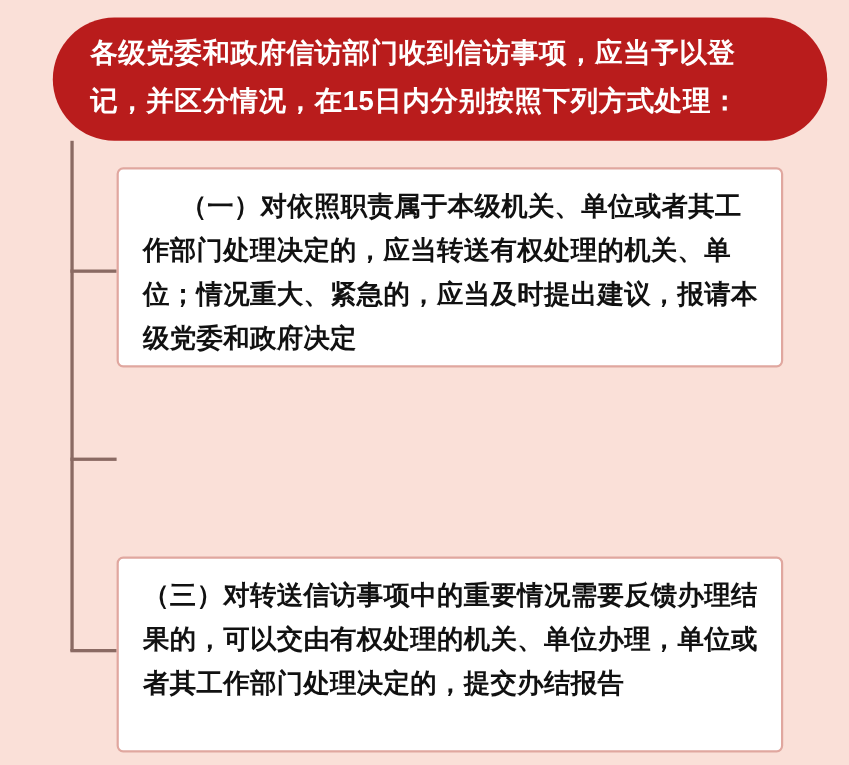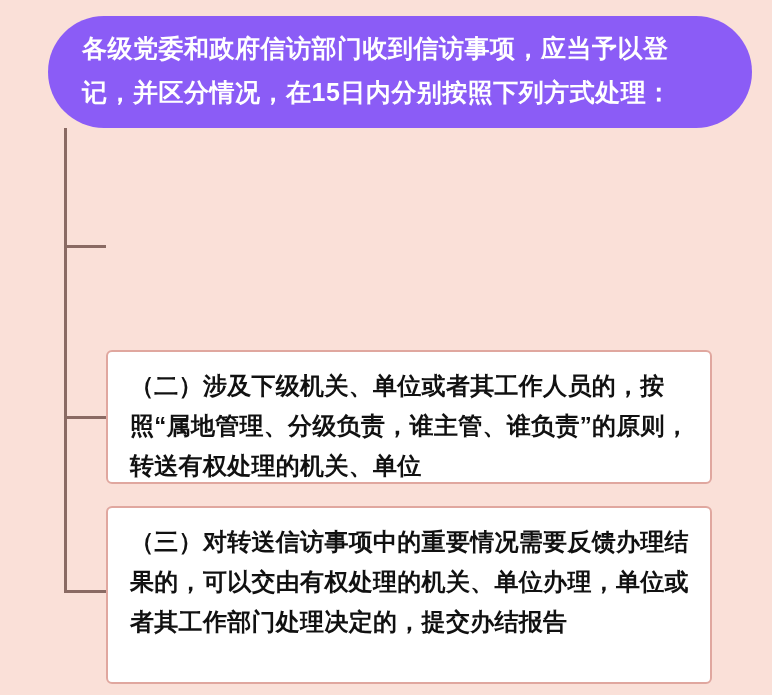--- a/index.html
+++ b/index.html
@@ -20,21 +20,21 @@
   }
 
   
   .header-pill {
     position: absolute;
     left: 48px;
     top: 16px;
     width: 704px;
     height: 112px;
     box-sizing: border-box;
-    background: #8b5cf6;
+    background: #b91c1c;
     border-radius: 56px;
     color: #ffffff;
     font-size: 25px;
     font-weight: bold;
     line-height: 44px;
     letter-spacing: 0.5px;
     padding: 10px 34px 0 34px;
     text-align: left;
   }
 
@@ -86,18 +86,18 @@
 
 <div id="canvas">
 
   <div class="header-pill">各级党委和政府信访部门收到信访事项，应当予以登记，并区分情况，在15日内分别按照下列方式处理：</div>
 
   <div class="trunk"></div>
   <div class="branch b1"></div>
   <div class="branch b2"></div>
   <div class="branch b3"></div>
 
+  <div class="item-box i1 indent">（一）对依照职责属于本级机关、单位或者其工作部门处理决定的，应当转送有权处理的机关、单位；情况重大、紧急的，应当及时提出建议，报请本级党委和政府决定</div>
 
-  <div class="item-box i2">（二）涉及下级机关、单位或者其工作人员的，按照“属地管理、分级负责，谁主管、谁负责”的原则，转送有权处理的机关、单位</div>
 
   <div class="item-box i3">（三）对转送信访事项中的重要情况需要反馈办理结果的，可以交由有权处理的机关、单位办理，单位或者其工作部门处理决定的，提交办结报告</div>
 
 </div>
 
 </body></html>

